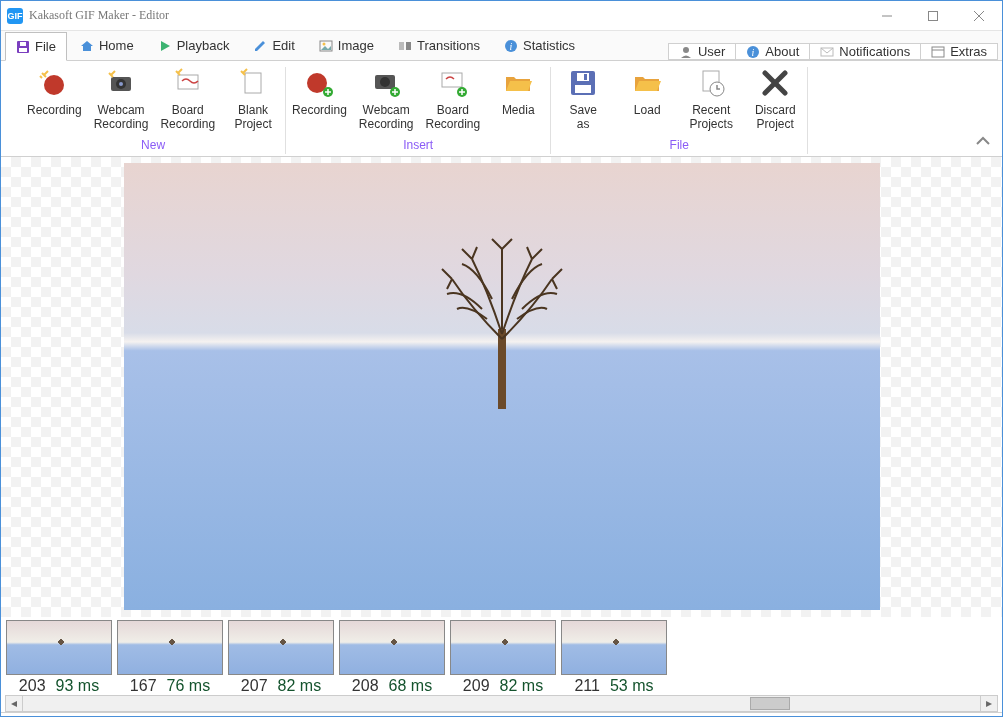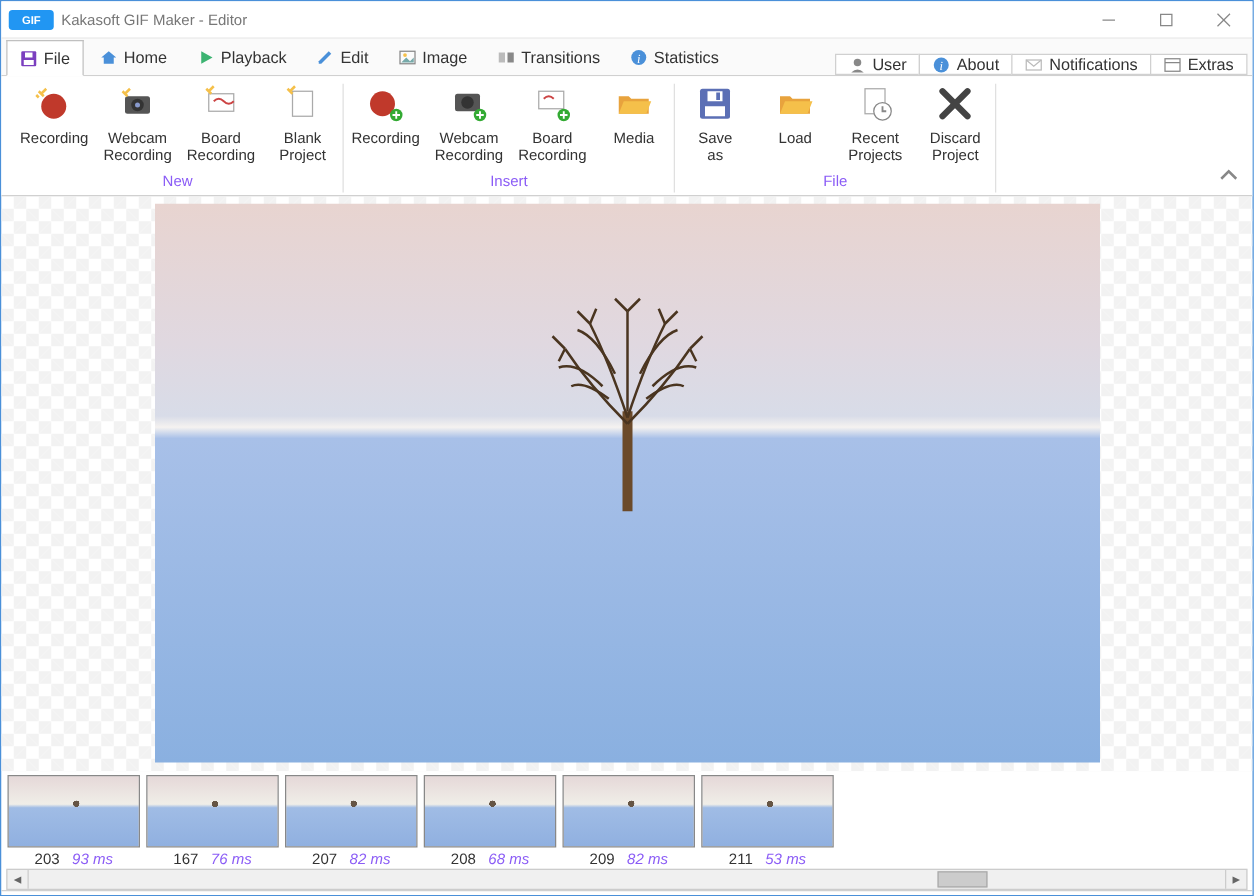--- a/index.html
+++ b/index.html
@@ -1,48 +1,48 @@
 <!DOCTYPE html>
 <html><head>
 <meta charset="utf-8">
 <style>
 * { box-sizing: border-box; margin: 0; padding: 0; }
 body { font-family: "Segoe UI", Tahoma, sans-serif; font-size: 12px; background: #fff; color: #333; width: 1003px; height: 717px; overflow: hidden; border: 1px solid #4a90d9; }
 .titlebar { height: 30px; background: #fff; display: flex; align-items: center; padding: 0 0 0 6px; border-bottom: 1px solid #e5e5e5; }
-.titlebar .app-icon { width: 36px; height: 16px; background: #2196f3; border-radius: 3px; color: #fff; font-size: 9px; display: flex; align-items: center; justify-content: center; font-weight: bold; margin-right: 6px; }
-.titlebar .title { color: #777; font-size: 12px; flex: 1; }
+.titlebar .app-icon { width: 16px; height: 16px; background: #2196f3; border-radius: 3px; color: #fff; font-size: 9px; display: flex; align-items: center; justify-content: center; font-weight: bold; margin-right: 6px; }
+.titlebar .title { color: #777; font-size: 12px; flex: 1; font-family: Liberation Serif, serif; }
 .titlebar .winbtns { display: flex; }
 .titlebar .winbtn { width: 46px; height: 30px; display: flex; align-items: center; justify-content: center; color: #888; font-size: 11px; }
 .tabbar { height: 30px; display: flex; align-items: stretch; padding: 0 4px; border-bottom: 1px solid #d0d0d0; background: #fafafa; }
 .tabbar .left { display: flex; gap: 2px; }
 .tabbar .spacer { flex: 1; }
 .tabbar .right { display: flex; gap: 0; align-items: flex-end; }
 .tab, .rtab { display: flex; align-items: center; gap: 5px; padding: 0 10px; border: 1px solid transparent; cursor: default; font-size: 13px; }
 .tab.active { background: #fff; border: 1px solid #c0c0c0; border-bottom: 1px solid #fff; position: relative; top: 1px; }
 .rtab { border: 1px solid #d0d0d0; background: #fff; margin-left: -1px; }
 .tabicon { width: 14px; height: 14px; display: inline-block; }
-.ribbon { display: flex; background: #fff; border-bottom: 1px solid #d0d0d0; padding: 6px 9px 2px; position: relative; }
+.ribbon { display: flex; background: #fff; border-bottom: 1px solid #d0d0d0; padding: 6px 20px 2px; position: relative; }
 .ribgroup { display: flex; flex-direction: column; align-items: center; border-right: 1px solid #e0e0e0; padding: 0 6px; }
 .ribgroup:last-of-type { border-right: none; }
 .ribrow { display: flex; gap: 12px; }
 .ribitem { display: flex; flex-direction: column; align-items: center; text-align: center; min-width: 52px; font-size: 12px; line-height: 1.2; }
 .ribitem .ribicon { width: 32px; height: 32px; margin-bottom: 4px; display: flex; align-items: center; justify-content: center; }
 .ribgrouplabel { color: #8b5cf6; font-size: 12px; margin-top: 6px; padding-bottom: 2px; }
 .collapse-chevron { position: absolute; right: 12px; bottom: 6px; color: #888; font-size: 16px; }
 .canvas-area { height: 460px; background-image: linear-gradient(45deg,#f2f2f2 25%,transparent 25%),linear-gradient(-45deg,#f2f2f2 25%,transparent 25%),linear-gradient(45deg,transparent 75%,#f2f2f2 75%),linear-gradient(-45deg,transparent 75%,#f2f2f2 75%); background-size: 20px 20px; background-position: 0 0,0 10px,10px -10px,-10px 0; display: flex; align-items: center; justify-content: center; }
 .canvas-img { width: 756px; height: 447px; background: linear-gradient(to bottom,#e8d4d0 0%,#e0d8e0 25%,#d8dce8 38%,#f5f2f0 40%,#a8c0e8 42%,#8ab0e0 100%); position: relative; overflow: hidden; }
 .tree { position: absolute; left: 50%; top: 36%; transform: translate(-50%,-50%); }
 .tree svg { display: block; }
 .timeline { height: 78px; display: flex; overflow: hidden; padding: 3px 4px 0; gap: 3px; }
 .frame { flex: 0 0 108px; display: flex; flex-direction: column; align-items: center; }
 .frame .thumb { width: 106px; height: 58px; border: 1px solid #888; background: linear-gradient(to bottom,#e5d8d8 0%,#f0eee8 40%,#a0bce5 45%,#90b0e0 100%); position: relative; }
 .frame .thumb::after { content: ""; position: absolute; left: 48%; top: 30%; width: 8px; height: 10px; background: radial-gradient(circle,#654 40%,transparent 41%); }
-.frame .meta { display: flex; gap: 10px; font-size: 12px; margin-top: 2px; }
+.frame .meta { display: flex; gap: 10px; font-size: 16px; margin-top: 2px; }
 .frame .meta .fn { color: #333; }
-.frame .meta .fd { font-style: italic; color: #8b5cf6; }
+.frame .meta .fd { color: #14532d; }
 .hscroll { height: 17px; background: #f0f0f0; border: 1px solid #ccc; display: flex; align-items: center; margin: 0 4px; }
 .hscroll .arrow { width: 17px; height: 15px; display: flex; align-items: center; justify-content: center; color: #666; border-right: 1px solid #ccc; }
 .hscroll .arrow.r { border-right: none; border-left: 1px solid #ccc; }
 .hscroll .track { flex: 1; position: relative; height: 15px; }
 .hscroll .thumb2 { position: absolute; left: 76%; width: 40px; height: 13px; top: 1px; background: #ccc; border: 1px solid #aaa; }
 .statusbar { height: 22px; border-top: 1px solid #d0d0d0; display: flex; align-items: center; justify-content: flex-end; padding: 0 6px; gap: 6px; font-size: 13px; }
 .statusbar .zoominput { width: 28px; text-align: right; border: none; }
 .statusbar .stepper { display: flex; flex-direction: column; font-size: 7px; color: #888; line-height: 1; }
 .statusbar .cnt-green { color: #2a9d2a; }
 .statusbar .cnt-red { color: #d43; }

